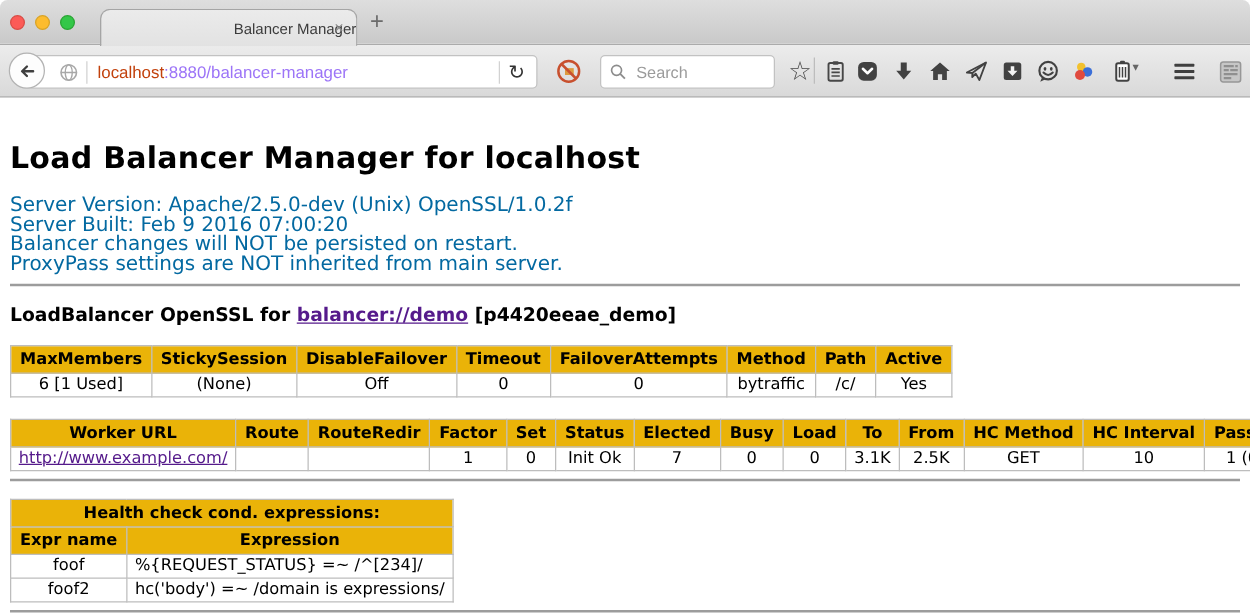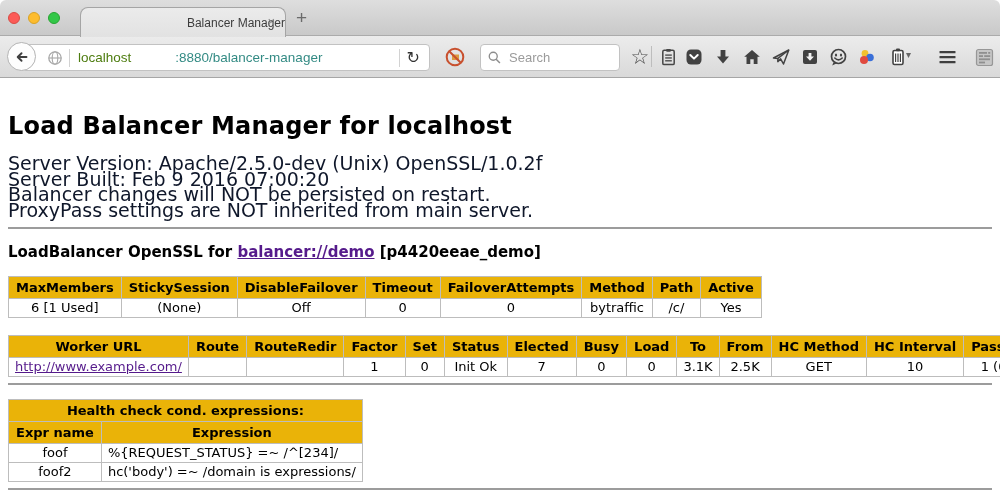--- a/index.html
+++ b/index.html
@@ -52,22 +52,22 @@
     display:flex; align-items:center; justify-content:center; z-index:2;
   }
   .urlbar {
     position:absolute; left:22px; top:8px; width:408px; height:27px;
     background:#fff; border:1px solid #c2c2c2; border-radius:4px;
     display:flex; align-items:center; padding-left:20px;
   }
   .urlbar .globe { margin:0 6px 0 4px; display:flex; }
   .vsep { width:1px; height:18px; background:#d2d2d2; }
   .url-text { margin-left:8px; font-family:"Liberation Sans", sans-serif; font-size:13.5px; white-space:nowrap; }
-  .url-domain { color:#4d7c0f; }
-  .url-path { color:#0f766e; opacity:.85;padding-left:44px; }
+  .url-domain { color:#c2410c; }
+  .url-path { color:#8b5cf6; opacity:.85; }
   .reload { margin-left:auto; display:flex; align-items:center; }
   .reload .vsep { margin-right:7px; }
   .reload-glyph { font-size:16px; color:#333; padding-right:9px; font-family:"DejaVu Sans", sans-serif; }
   .flashblock { position:absolute; left:444px; top:10px; width:22px; height:22px; }
   .searchbox {
     position:absolute; left:480px; top:8px; width:140px; height:27px;
     background:#fff; border:1px solid #c2c2c2; border-radius:4px;
     display:flex; align-items:center; padding:0 6px;
   }
   .searchbox input {
@@ -79,21 +79,21 @@
     position:absolute; top:7px; width:28px; height:28px;
     display:flex; align-items:center; justify-content:center;
   }
   .toolbar-sep { position:absolute; left:651px; top:10px; width:1px; height:21px; background:#bdbdbd; }
   .star-glyph { font-size:21px; color:#484848; line-height:22px; }
   .caret { position:absolute; left:906px; top:13px; font-size:10px; color:#666; }
 
   
   .content { padding:0 8px; background:#fff; }
   h1 { font-size:24px; margin:34px 0 16px; color:#000; letter-spacing:.2px; }
-  .server-info { font-size:19px; line-height:15.6px; color:#0f172a; }
+  .server-info { font-size:16px; line-height:15.6px; color:#0369a1; }
   hr { border:none; height:2px; background:#9c9c9c; margin:9px 0; }
   hr.mid { margin:6px 0 5px; }
   hr.bottom { margin:6px 0 0; }
   h3 { font-size:15px; margin:14px 0 15px; color:#000; }
   a { color:#551a8b; text-decoration:underline; }
   table { border-collapse:collapse; font-size:13px; border:1px solid #949494; }
   th, td { border:1px solid #bdbdbd; white-space:nowrap; }
   th { background:#eab308; font-weight:bold; padding:2px 7px; line-height:17px; text-align:center; }
   td { padding:1px 6px; line-height:16px; text-align:center; }
   td.l { text-align:left; }

